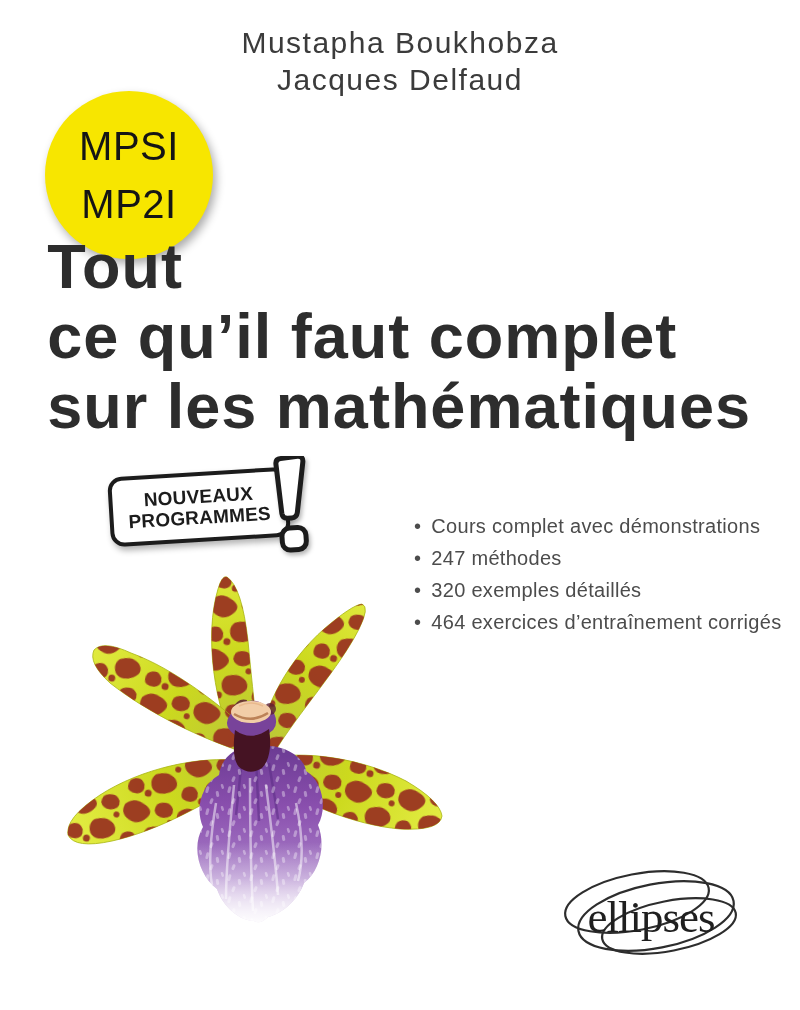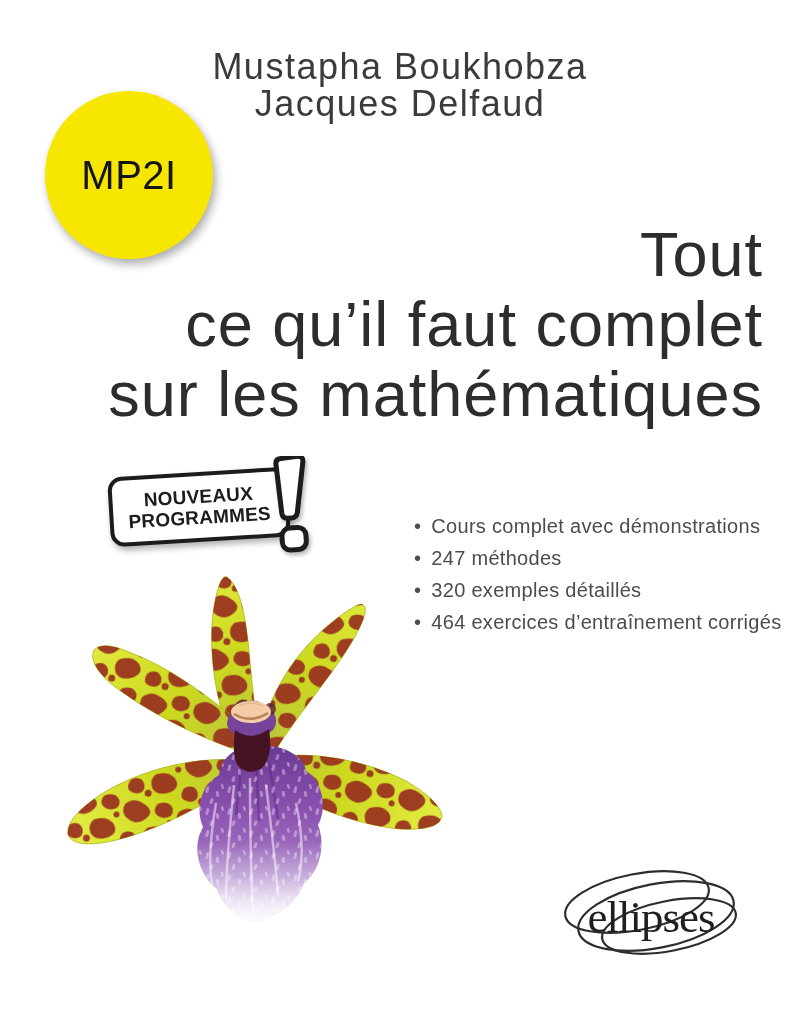--- a/index.html
+++ b/index.html
@@ -1,30 +1,30 @@
 <!DOCTYPE html>
 <html lang="fr"><head>
 <meta charset="utf-8">
 <style>
   html,body{margin:0;padding:0;background:#ffffff;}
   body{width:800px;height:1010px;font-family:"Liberation Sans",sans-serif;-webkit-font-smoothing:antialiased;}
   .cover{position:relative;width:800px;height:1010px;background:#ffffff;overflow:hidden;}
 
   
-  .authors{position:absolute;top:48px;left:0;width:800px;text-align:center;
-           font-size:36px;line-height:37px;color:#3b3b3b;letter-spacing:1.5px;}
+  .authors{position:absolute;top:24px;left:0;width:800px;text-align:center;
+           font-size:30px;line-height:37px;color:#3b3b3b;letter-spacing:1.5px;}
 
   
   .badge{position:absolute;left:45px;top:91px;width:168px;height:168px;border-radius:50%;
          background:#f7e600;display:flex;flex-direction:column;align-items:center;justify-content:center;
          box-shadow:3px 5px 10px rgba(0,0,0,0.33);}
   .badge-line{font-size:40px;line-height:58px;color:#151515;letter-spacing:0.5px;}
 
   
-  .title{position:absolute;top:215px;right:33px;margin:4px;text-align:right;font-weight:normal;
+  .title{position:absolute;top:215px;right:33px;margin:16px;text-align:left;font-weight:bold;
          font-size:63px;line-height:70px;color:#2d2d2d;letter-spacing:1px;white-space:nowrap;}
   .title-line{display:block;}
 
   
   .stamp{position:absolute;left:104px;top:456px;width:215px;height:108px;}
   .stamp-box{position:absolute;left:5px;top:16px;width:172px;height:62px;background:#ffffff;
              border:4.5px solid #1c1c1c;border-radius:14px;transform:rotate(-3.5deg);
              box-shadow:2px 4px 6px rgba(0,0,0,0.30);
              display:flex;flex-direction:column;align-items:center;justify-content:center;}
   .stamp-line{font-size:19px;font-weight:bold;color:#1c1c1c;line-height:21px;letter-spacing:0.2px;}
@@ -46,20 +46,21 @@
 <body>
 
 <div class="cover">
 
   <div class="authors">
     <div>Mustapha Boukhobza</div>
     <div>Jacques Delfaud</div>
   </div>
 
   <div class="badge">
+    <div class="badge-line">MPSI</div>
     <div class="badge-line">MP2I</div>
   </div>
 
   <h1 class="title">
     <span class="title-line">Tout</span>
     <span class="title-line">ce qu’il faut complet</span>
     <span class="title-line">sur les mathématiques</span>
   </h1>
 
   <div class="stamp">

